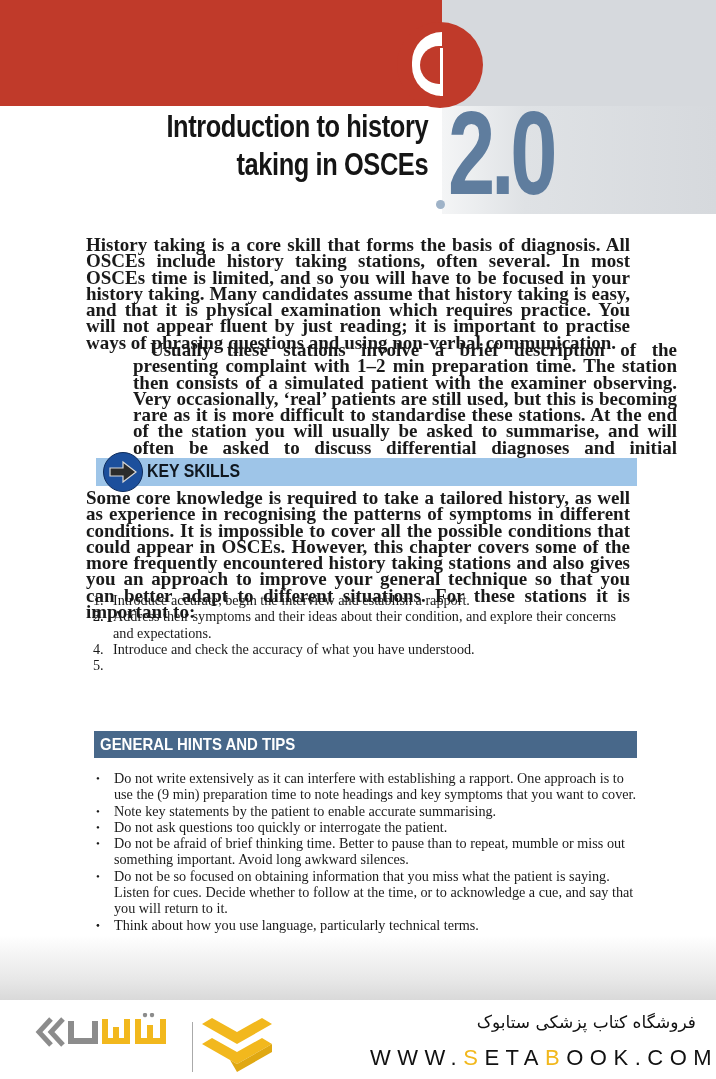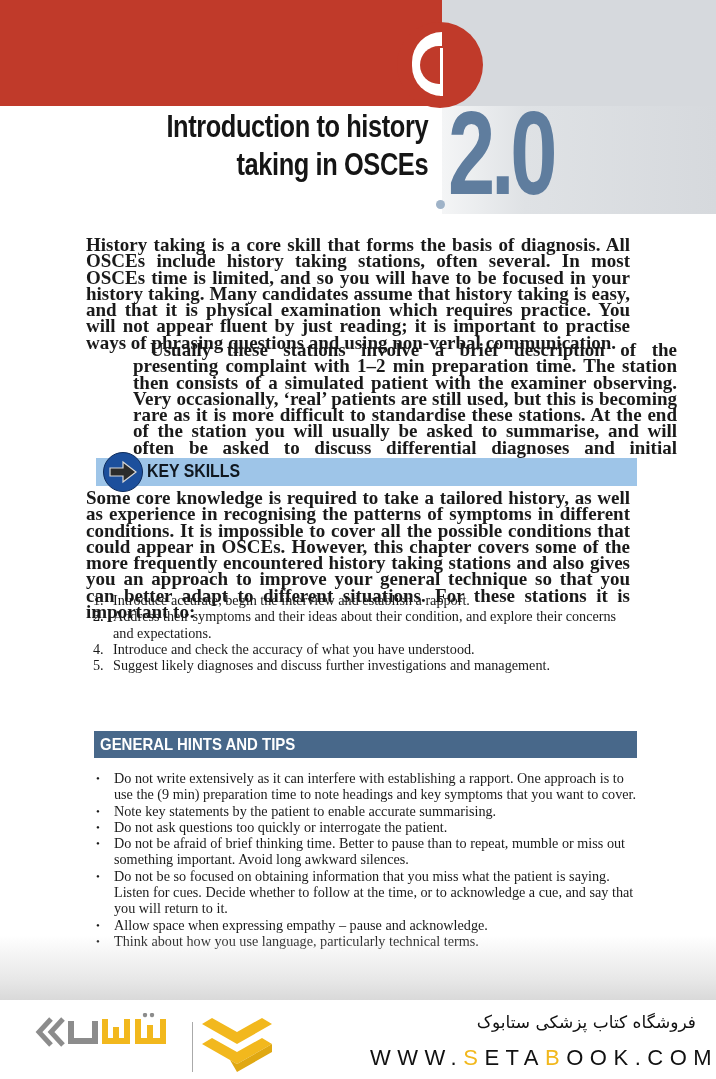--- a/index.html
+++ b/index.html
@@ -68,32 +68,32 @@
     <polygon points="1,8 14,8 14,2 27,12 14,22 14,16 1,16" fill="#2b2b2b" stroke="#d8d8d8" stroke-width="1.2"></polygon>
   </svg>
 </div>
 <div class="ks-title">KEY SKILLS</div>
 <div class="body p3">Some core knowledge is required to take a tailored history, as well as experience in recognising the patterns of symptoms in different conditions. It is impossible to cover all the possible conditions that could appear in OSCEs. However, this chapter covers some of the more frequently encountered history taking stations and also gives you an approach to improve your general technique so that you can better adapt to different situations. For these stations it is important to:</div>
 <ol class="numlist">
   <li><span class="n">1.</span><span>Introduce accurate, begin the interview and establish a rapport.</span></li>
   <li><span class="n">2.</span></li>
   <li><span class="n">3.</span><span>Address their symptoms and their ideas about their condition, and explore their concerns and expectations.</span></li>
   <li><span class="n">4.</span><span>Introduce and check the accuracy of what you have understood.</span></li>
-  <li><span class="n">5.</span><span>Suggest likely diagnoses and discuss further investigations and management.</span></li>
+  <li><span class="n">5.</span></li>
 </ol>
 
 <div class="gh-bar"></div>
 <div class="gh-title">GENERAL HINTS AND TIPS</div>
 <ul class="bullets">
   <li><span class="b">•</span><span>Do not write extensively as it can interfere with establishing a rapport. One approach is to use the (9 min) preparation time to note headings and key symptoms that you want to cover.</span></li>
   <li><span class="b">•</span><span>Note key statements by the patient to enable accurate summarising.</span></li>
   <li><span class="b">•</span><span>Do not ask questions too quickly or interrogate the patient.</span></li>
   <li><span class="b">•</span><span>Do not be afraid of brief thinking time. Better to pause than to repeat, mumble or miss out something important. Avoid long awkward silences.</span></li>
   <li><span class="b">•</span><span>Do not be so focused on obtaining information that you miss what the patient is saying. Listen for cues. Decide whether to follow at the time, or to acknowledge a cue, and say that you will return to it.</span></li>
-  <li><span class="b">•</span><span>Allow space when expressing empathy – pause and acknowledge.</span></li>
+  <li><span class="b">•</span></li>
   <li><span class="b">•</span><span>Think about how you use language, particularly technical terms.</span></li>
 </ul>
 
 <div class="bottom-shade"></div>
 
 <div class="footer"></div>
 <div class="sb-logo">
   <svg width="150" height="38" viewBox="0 0 150 38">
     <polyline points="16,6 4,19 16,32" fill="none" stroke="#8c8c8c" stroke-width="5"></polyline>
     <polyline points="28,6 16,19 28,32" fill="none" stroke="#8c8c8c" stroke-width="5"></polyline>

